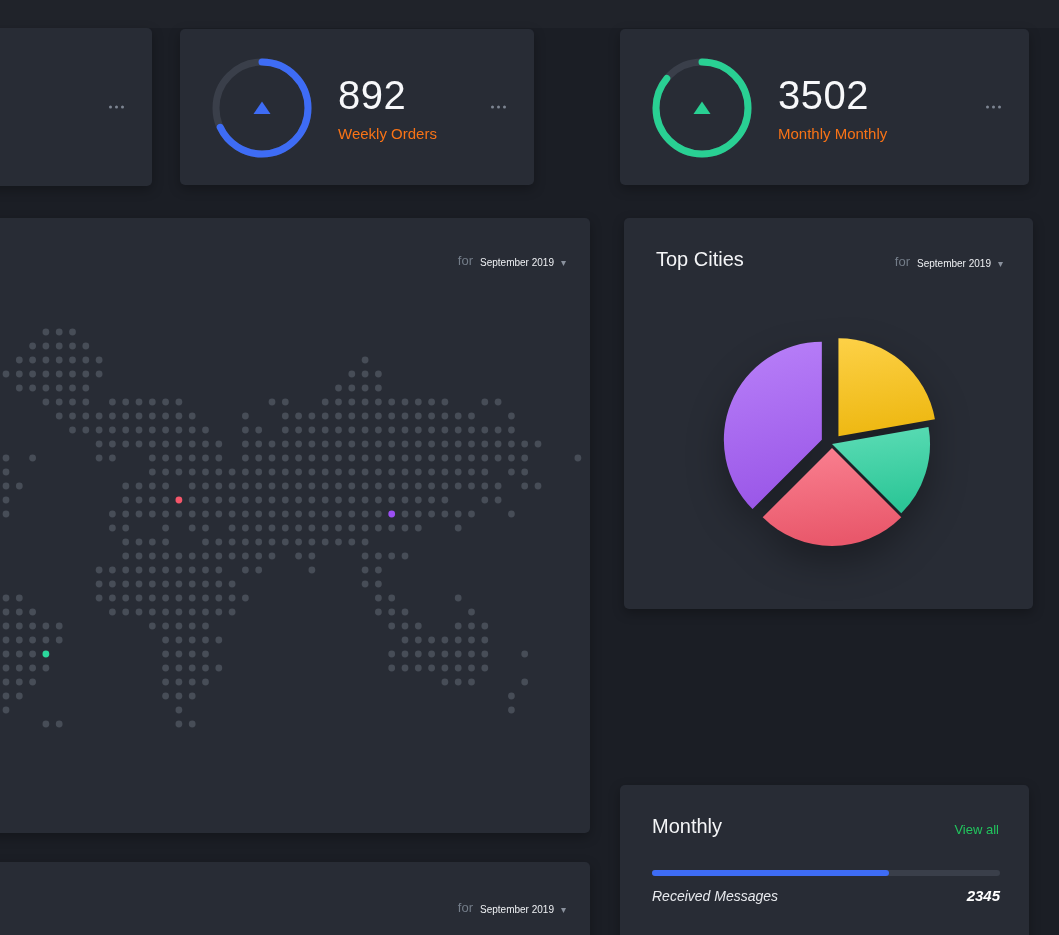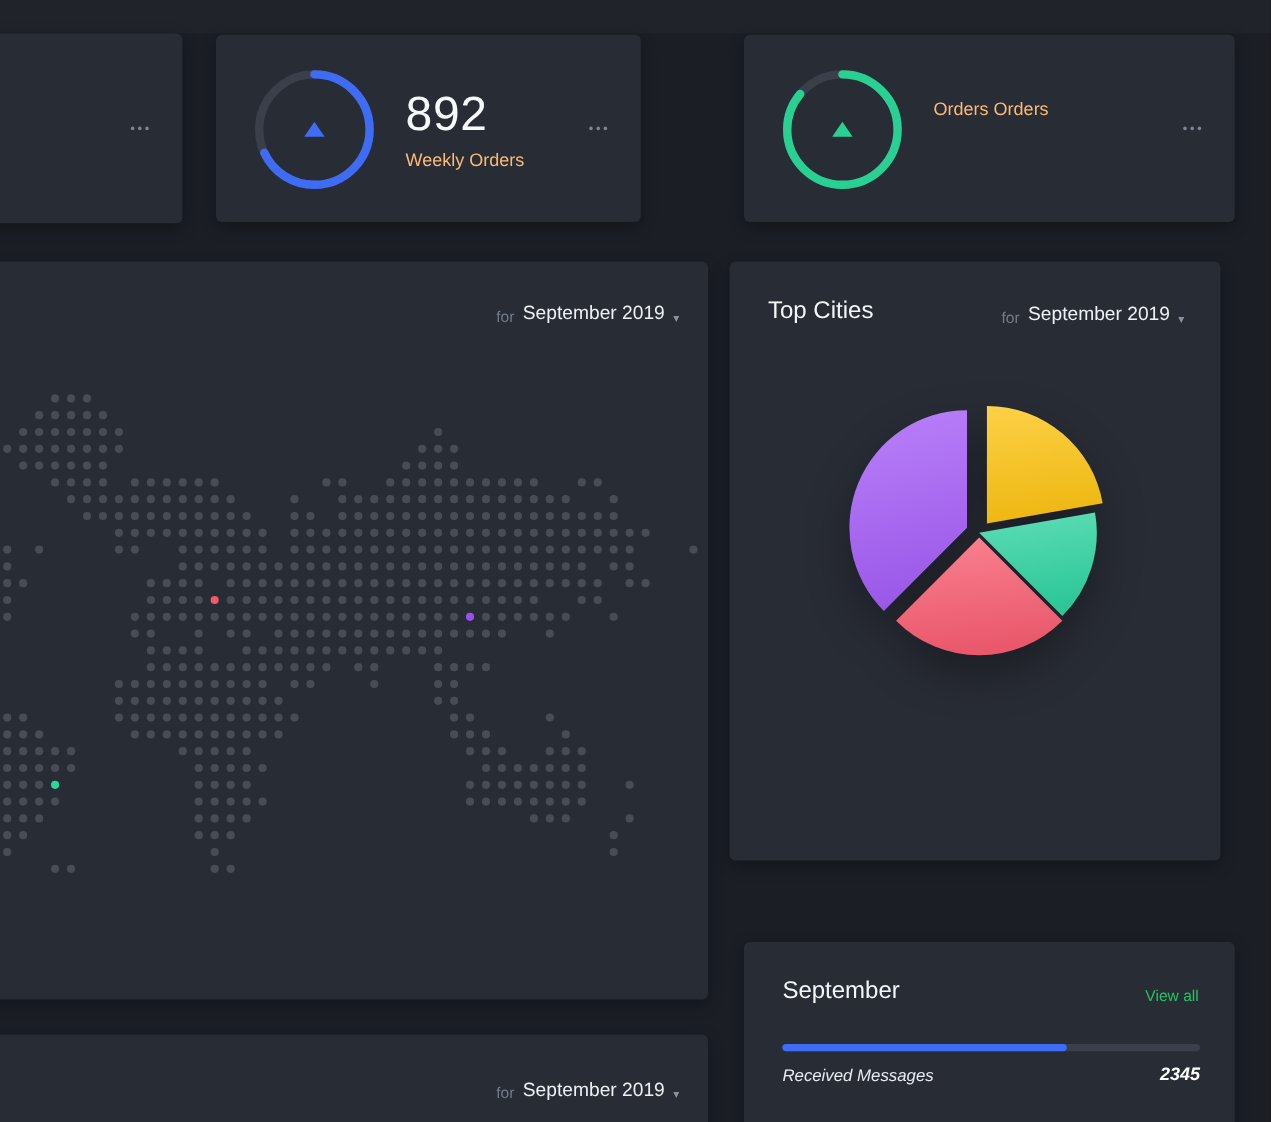--- a/index.html
+++ b/index.html
@@ -4,35 +4,35 @@
 <style>
   html,body{margin:0;padding:0;background:#14161c;}
   .page{position:relative;width:1059px;height:935px;background:#1b1e25;overflow:hidden;
         font-family:"Liberation Sans","DejaVu Sans",sans-serif;-webkit-font-smoothing:antialiased;}
   .topstrip{position:absolute;left:0;top:0;width:1059px;height:28px;background:#20232a;}
   .card{position:absolute;background:#282c35;border-radius:5px;box-shadow:0 4px 12px rgba(0,0,0,.28);overflow:hidden;}
   #card-extra{left:-80px;top:28px;width:232px;height:158px;}
   #card-weekly{left:180px;top:29px;width:354px;height:156px;text-decoration:underline;}
   #card-monthly{left:620px;top:29px;width:409px;height:156px;}
   #card-map{left:-40px;top:218px;width:630px;height:615px;}
-  #card-topcities{left:608px;top:218px;width:409px;height:499px;}
+  #card-topcities{left:624px;top:218px;width:409px;height:391px;}
   #card-messages{left:620px;top:785px;width:409px;height:170px;}
   #card-bottom{left:-40px;top:862px;width:630px;height:120px;}
 
   .menu-dots{position:absolute;right:26px;top:50%;transform:translateY(-50%);display:flex;gap:3px;cursor:pointer;padding:6px 2px;}
   .menu-dots i{width:3px;height:3px;border-radius:50%;background:#7d8592;display:block;}
 
   .ring-wrap{position:absolute;left:26px;top:23px;width:112px;height:112px;}
   .stat-text{position:absolute;left:158px;top:45px;}
   .stat-value{font-size:40px;font-weight:400;color:#f7f8fa;line-height:42px;letter-spacing:.5px;}
-  .stat-label{margin-top:9px;font-size:15px;color:#fdba74;}
+  .stat-label{margin-top:9px;font-size:15px;color:#f97316;}
 
   .filter{position:absolute;display:flex;align-items:flex-end;gap:7px;cursor:pointer;}
   .filter .pre{font-size:13px;color:#737c88;}
-  .filter .val{font-size:16px;color:#eef0f3;font-weight:500;}
+  .filter .val{font-size:10px;color:#eef0f3;font-weight:500;}
   .filter .caret{font-size:10px;color:#8a919d;margin-top:1px;}
   #card-map .filter{top:35px;right:24px;}
   #card-topcities .filter{top:36px;right:30px;}
   #card-bottom .filter{top:38px;right:24px;}
 
   .card-title{position:absolute;left:32px;top:30px;font-size:20px;font-weight:500;color:#f4f5f7;}
   #map-svg{position:absolute;left:0;top:0;}
 
   #pie-svg{position:absolute;left:93px;top:111px;filter:drop-shadow(0 16px 18px rgba(0,0,0,.32));}
 
@@ -78,21 +78,22 @@
 
   <div class="card" id="card-monthly">
     <div class="ring-wrap">
       <svg width="112" height="112" viewBox="0 0 112 112">
         <circle cx="56" cy="56" r="46" fill="none" stroke="#3a3f4a" stroke-width="7"></circle>
         <circle class="ring-arc" cx="56" cy="56" r="46" fill="none" stroke-width="7" stroke-linecap="round" transform="rotate(-90 56 56)" stroke="#29d093" stroke-dasharray="248.56 289.03"></circle>
         <polygon class="ring-tri" points="56,49.5 64.5,62 47.5,62" fill="#29d093"></polygon>
       </svg>
     </div>
     <div class="stat-text">
-      <div class="stat-label">Orders Orders</div>
+      <div class="stat-value">3502</div>
+      <div class="stat-label">Monthly Monthly</div>
     </div>
     <div class="menu-dots">
         <i></i>
         <i></i>
         <i></i>
       </div>
   </div>
 
   <div class="card" id="card-map">
     <div class="filter">
@@ -646,21 +647,21 @@
         </defs>
         <path d="M 104.83732514237585 110.79048224398402 L 35.5408605860942 180.0869468002657 A 98 98 0 0 1 104.83732514237582 12.790482243984016 Z" fill="url(#grad0)"></path>
         <path d="M 115 119 L 184.29646455628165 188.29646455628165 A 98 98 0 0 1 45.70353544371835 188.29646455628168 Z" fill="url(#grad1)"></path>
         <path d="M 121.42787609686539 107.33955556881023 L 121.42787609686539 9.339555568810226 A 98 98 0 0 1 217.93903589206178 90.32203415745104 Z" fill="url(#grad2)"></path>
         <path d="M 115 115 L 211.5111597951964 97.98247858864082 A 98 98 0 0 1 184.29646455628165 184.29646455628165 Z" fill="url(#grad3)"></path>
       </svg>
 
   </div>
 
   <div class="card" id="card-messages">
-    <div class="card-title">September</div>
+    <div class="card-title">Monthly</div>
     <div class="viewall">View all</div>
     <div class="msg-progress">
       <div class="fill" style="width: 68%; background: rgb(62, 108, 245);"></div>
     </div>
     <div class="msg-row">
       <span class="msg-label">Received Messages</span>
       <span class="msg-value">2345</span>
     </div>
   </div>
 

